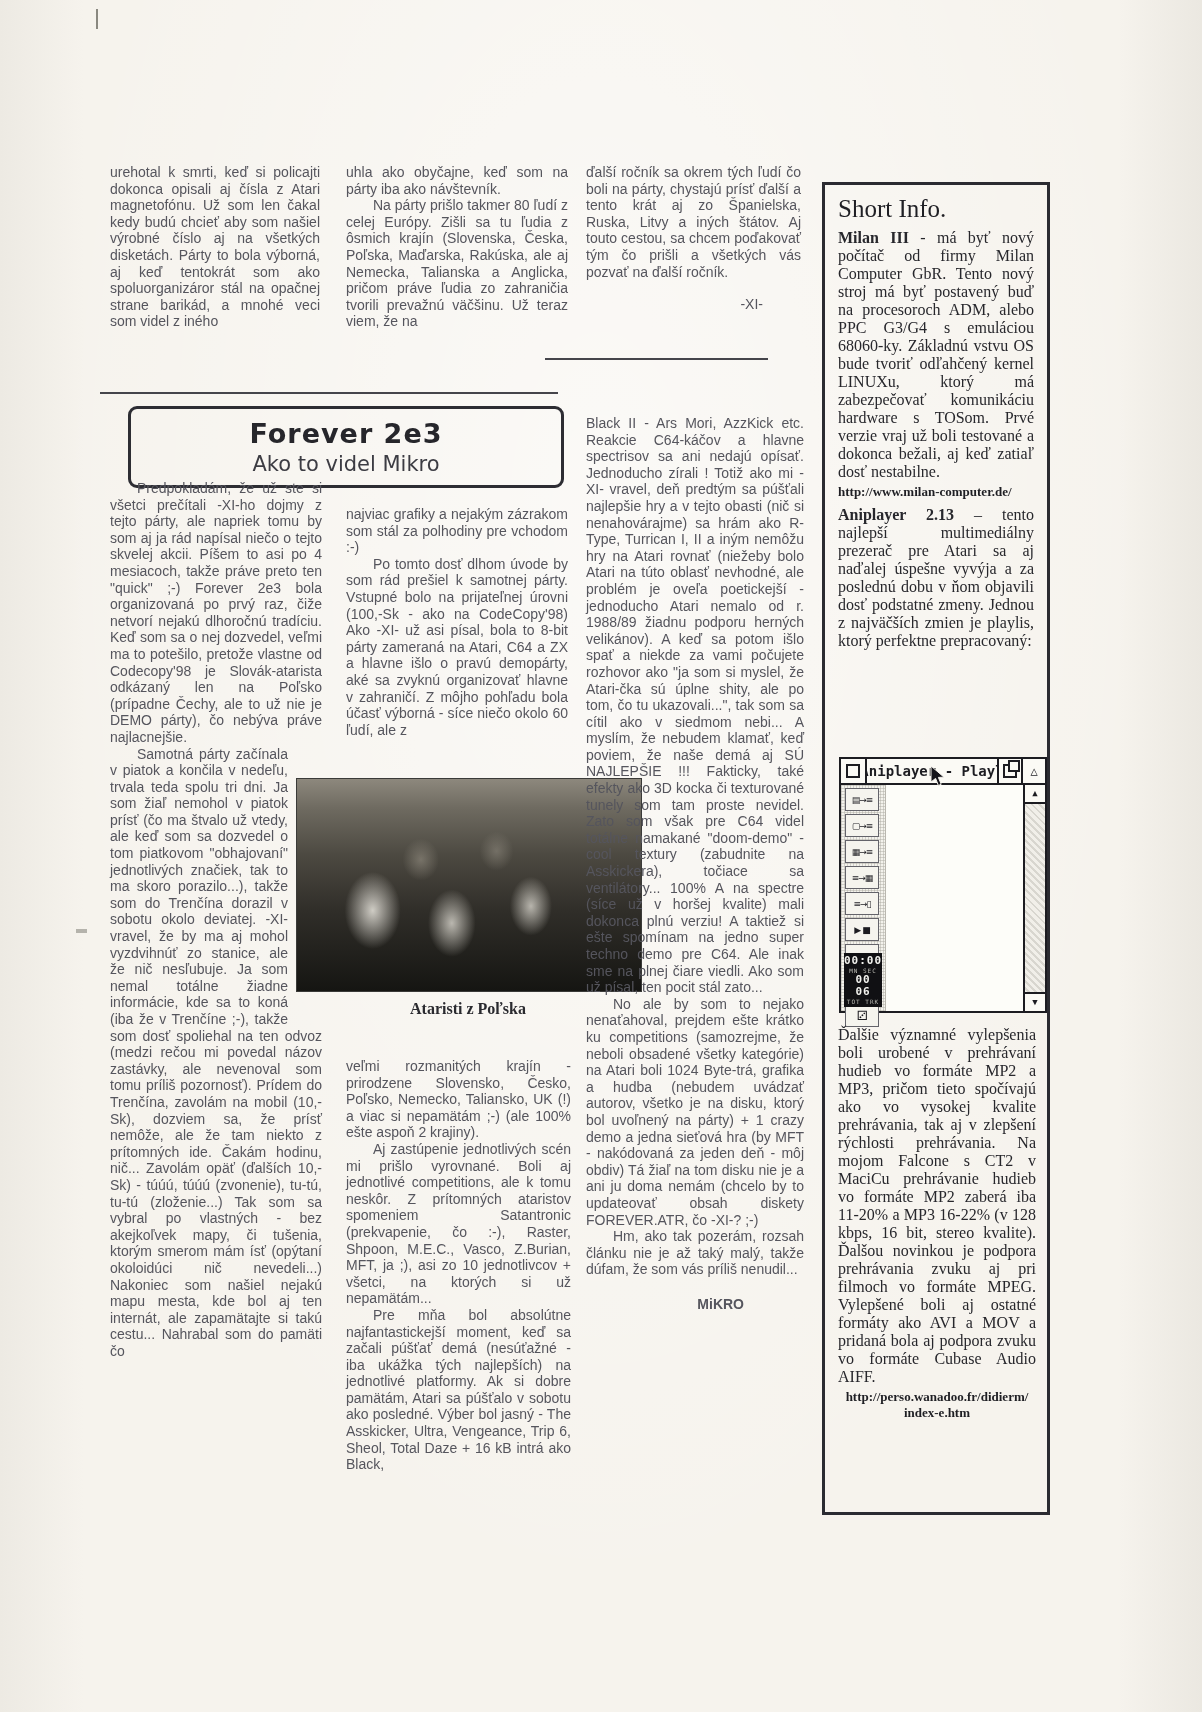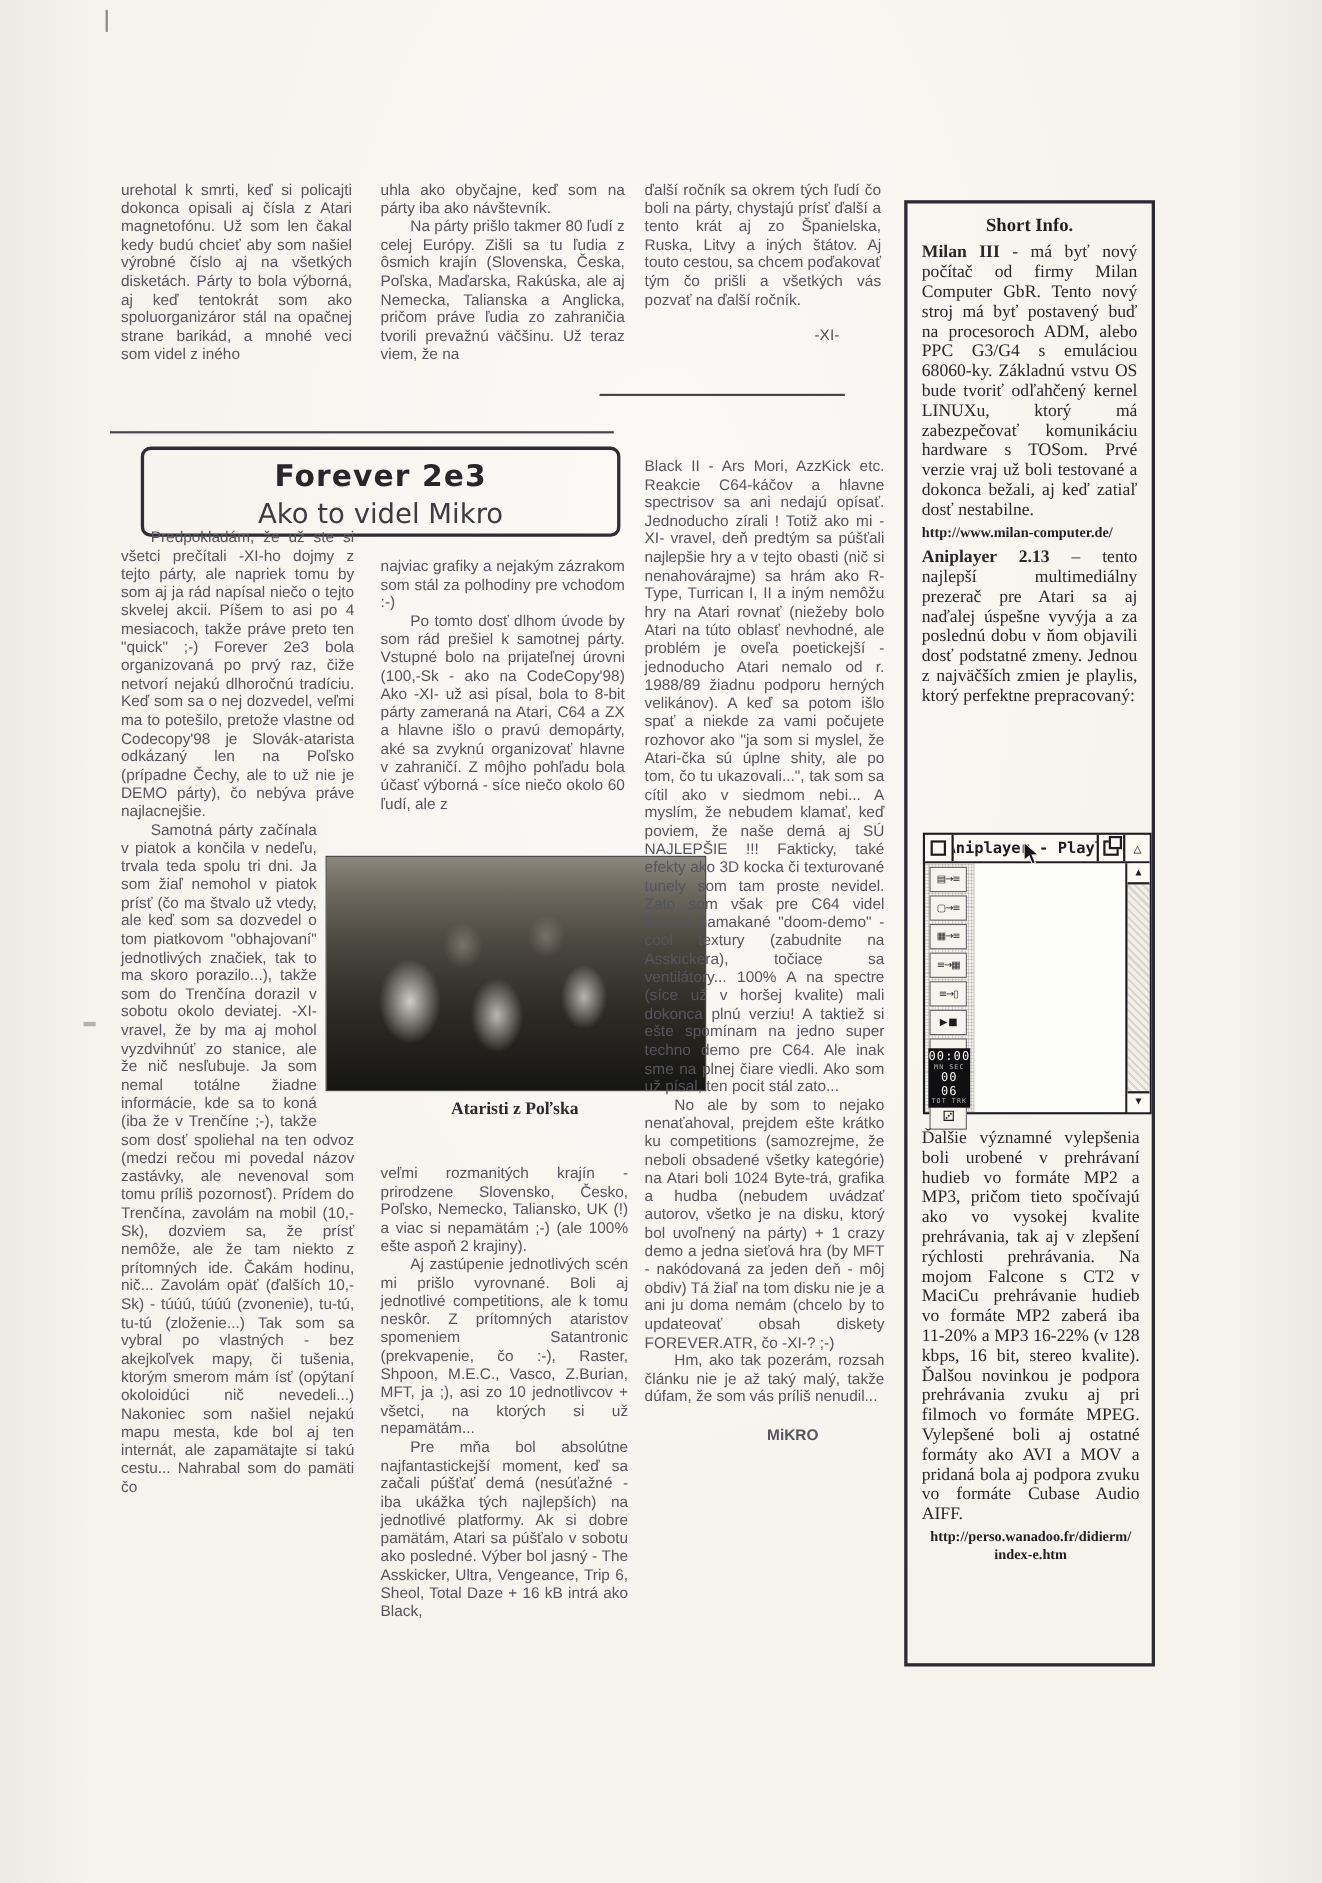--- a/index.html
+++ b/index.html
@@ -11,35 +11,35 @@
     font-family:"Liberation Sans",sans-serif;color:#53535b;}
   .abs{position:absolute;}
   .jp{font-size:14px;line-height:16.6px;text-align:justify;color:#55555d;}
   .jp p{margin:0;}
   .jp p.ind{text-indent:27px;}
   .sig{font-size:14px;color:#55555d;text-align:right;}
   .rule{position:absolute;height:2px;background:#45454b;}
   
   .titlebox{position:absolute;border:3px solid #2d2d33;border-radius:9px;text-align:center;}
   .ftitle{font-family:"DejaVu Sans",sans-serif;font-weight:bold;font-size:27px;letter-spacing:1px;color:#26262b;margin-top:9px;}
-  .fsub{font-size:25px;color:#3c3c43;margin-top:3px;font-family:"DejaVu Sans",sans-serif;}
+  .fsub{font-size:21px;color:#3c3c43;margin-top:3px;font-family:"DejaVu Sans",sans-serif;}
   
   .photo{position:absolute;border:1px solid #3a3a38;
     background:
       radial-gradient(ellipse 40px 55px at 22% 62%, rgba(235,232,224,.85), rgba(235,232,224,0) 70%),
       radial-gradient(ellipse 34px 48px at 45% 68%, rgba(222,219,210,.8), rgba(222,219,210,0) 70%),
       radial-gradient(ellipse 30px 42px at 68% 60%, rgba(228,225,216,.75), rgba(228,225,216,0) 70%),
       radial-gradient(ellipse 26px 30px at 36% 38%, rgba(150,144,132,.6), rgba(150,144,132,0) 70%),
       radial-gradient(ellipse 24px 28px at 58% 34%, rgba(140,135,124,.6), rgba(140,135,124,0) 70%),
       linear-gradient(180deg,#8d887d 0%,#6e6a60 14%,#4c4941 36%,#302e29 62%,#151512 100%);}
   .caption{position:absolute;text-align:center;font-family:"Liberation Serif",serif;font-weight:bold;font-size:16px;color:#2a2a2f;}
   
   .sibox{position:absolute;border:3px solid #2b2b31;padding:8px 13px;box-sizing:border-box;
     font-family:"Liberation Serif",serif;color:#27272c;overflow:hidden;}
-  .sititle{text-align:center;font-size:17px;font-weight:bold;margin:2px 0 6px;color:#1f1f24;}
+  .sititle{text-align:left;font-size:25px;font-weight:normal;margin:2px 0 6px;color:#1f1f24;}
   .sip{font-size:16px;line-height:18px;text-align:justify;margin:6px 0 0;}
   .silink{font-size:13px;font-weight:bold;margin-top:3px;color:#1f1f24;}
   .silink.center{text-align:center;}
   
   .gem{position:absolute;border:2px solid #1c1c21;background:#fbfaf5;font-family:"DejaVu Sans Mono",monospace;color:#1c1c21;box-sizing:border-box;}
   .gem-title{height:24px;border-bottom:2px solid #1c1c21;display:flex;align-items:stretch;background:#fbfaf5;}
   .gem-close{width:24px;border-right:2px solid #1c1c21;display:flex;align-items:center;justify-content:center;}
   .gem-close .sqs{width:10px;height:10px;border:2px solid #1c1c21;}
   .gem-ttext{flex:1;display:flex;align-items:center;justify-content:center;font-weight:bold;font-size:14px;white-space:nowrap;overflow:hidden;}
   .gem-w{width:22px;border-left:2px solid #1c1c21;display:flex;align-items:center;justify-content:center;font-size:12px;}
@@ -47,21 +47,21 @@
   .gem-w .dsq::after{content:"";position:absolute;left:3px;top:-6px;width:8px;height:8px;border:2px solid #1c1c21;background:#fbfaf5;}
   .gem-side{position:absolute;left:0;top:26px;bottom:0;width:44px;
     background-image:repeating-linear-gradient(0deg,rgba(170,168,160,.45) 0 1px,transparent 1px 3px),
                      repeating-linear-gradient(90deg,rgba(170,168,160,.45) 0 1px,transparent 1px 3px);
     background-color:#f3f2ec;border-right:1px solid #b9b7af;}
   .ticon{width:32px;height:21px;margin:3px 0 0 4px;border:1px solid #63636a;background:#f5f4ee;
     display:flex;align-items:center;justify-content:center;font-family:"DejaVu Sans",sans-serif;
     font-size:9px;letter-spacing:-1px;color:#1c1c21;white-space:nowrap;overflow:hidden;}
   .ticon.gap{margin-top:11px;}
   .timerbox{position:absolute;left:3px;bottom:4px;width:38px;background:#101013;color:#f2f2ee;text-align:center;padding:2px 0;}
-  .timerbox .t{font-size:11px;font-weight:normal;line-height:12px;letter-spacing:1px;font-family:"DejaVu Sans Mono",monospace;}
+  .timerbox .t{font-size:11px;font-weight:bold;line-height:12px;letter-spacing:1px;font-family:"DejaVu Sans Mono",monospace;}
   .timerbox .l{font-size:6px;line-height:7px;color:#b9b9b2;letter-spacing:1px;}
   .gem-list{position:absolute;left:45px;top:26px;right:22px;bottom:0;background:#fdfdf9;}
   .gem-scroll{position:absolute;right:0;top:26px;bottom:0;width:20px;border-left:2px solid #1c1c21;
     background:repeating-linear-gradient(45deg,#d8d6cf 0 2px,#f1efe9 2px 5px);}
   .scr-btn{position:absolute;left:0;right:0;height:17px;background:#fbfaf5;text-align:center;font-size:9px;line-height:17px;}
   .scr-up{top:0;border-bottom:2px solid #1c1c21;}
   .scr-dn{bottom:0;border-top:2px solid #1c1c21;}
   .artifact{position:absolute;background:#8a8880;}
 </style>
 </head>

